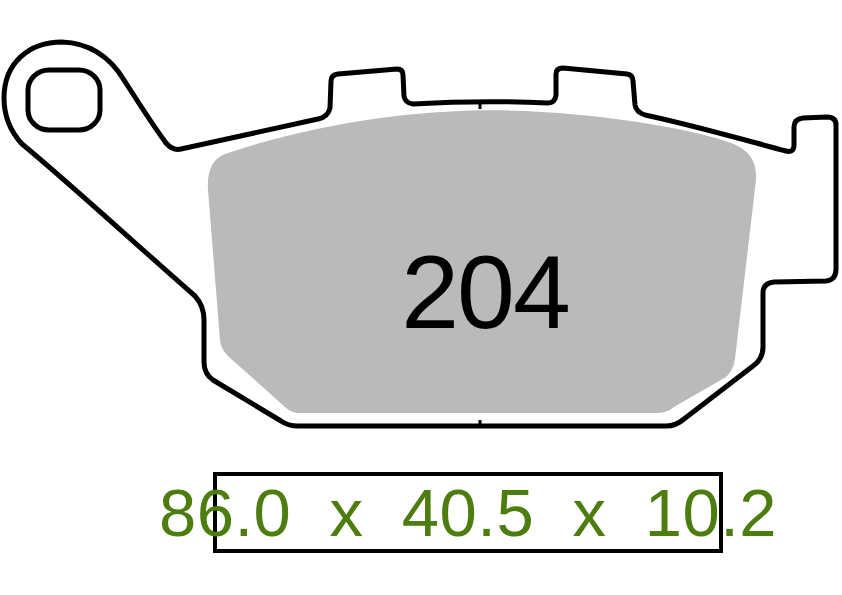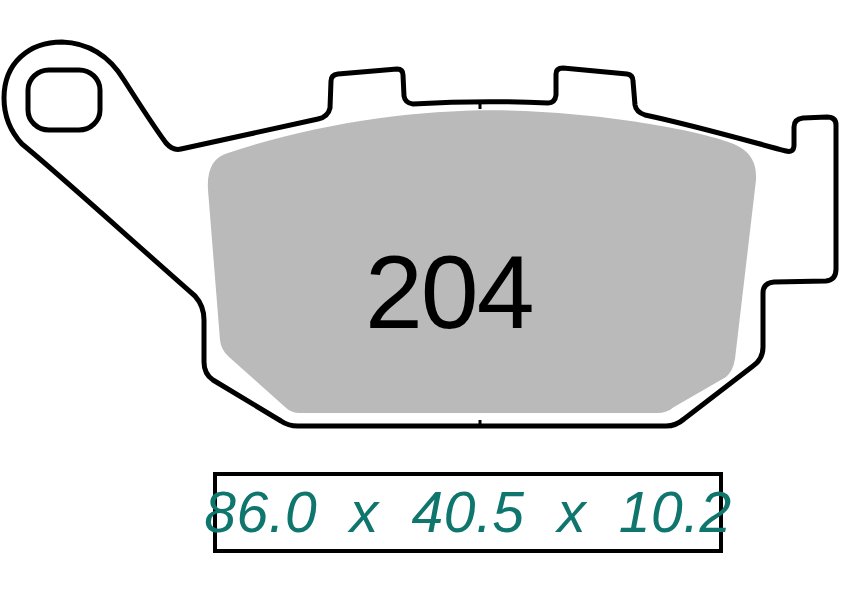--- a/index.html
+++ b/index.html
@@ -7,45 +7,44 @@
     position:relative;
     width:842px;height:595px;
     background:#ffffff;
     overflow:hidden;
     font-family:"Liberation Sans", sans-serif;
   }
   .canvas svg{position:absolute;left:0;top:0;}
   .compound-number{
     position:absolute;
     left:365px;top:240px;width:240px;
-    text-align:left;
+    text-align:center;
     font-size:104px;
     line-height:104px;
     letter-spacing:-2px;
     color:#000;
     user-select:none;
   }
   .dim-box{
     position:absolute;
     left:213px;top:472px;
     width:510px;height:81px;
     box-sizing:border-box;
     border:4px solid #000;
     background:#ffffff;
     display:flex;
     align-items:center;
     justify-content:center;
   }
   .dim-text{
-    font-size:57px;
+    font-size:67px;
     line-height:53px;
-    color:#0f766e;
+    color:#4d7c0f;
     white-space:pre;
     letter-spacing:0.5px;
-    font-style:italic;
   }
 </style>
 </head>
 <body>
 
 <div class="canvas">
 
   <svg width="842" height="595" viewBox="0 0 842 595">
 
     <path stroke="none" d="M 228,153

